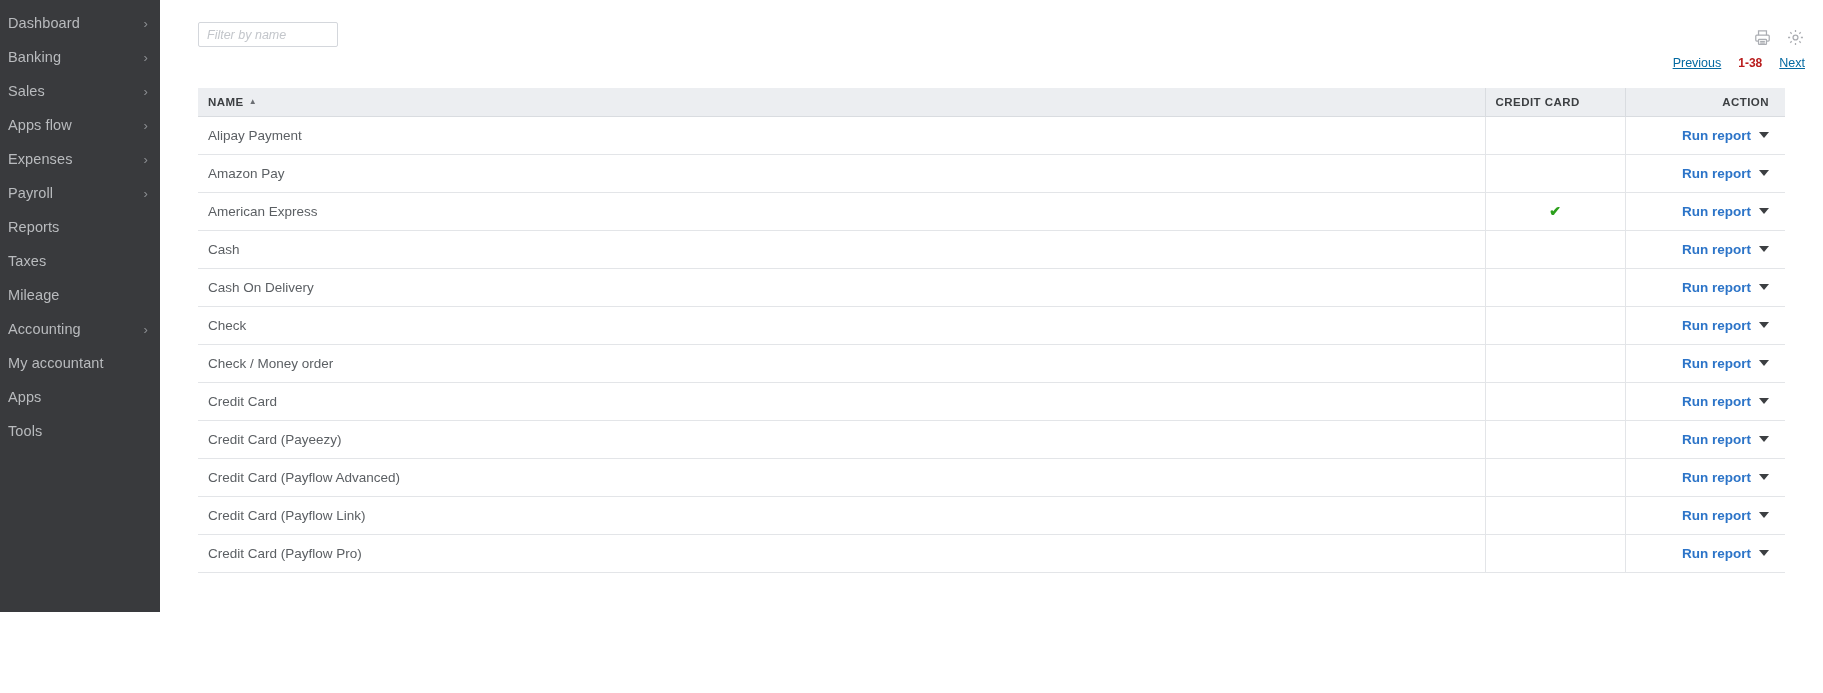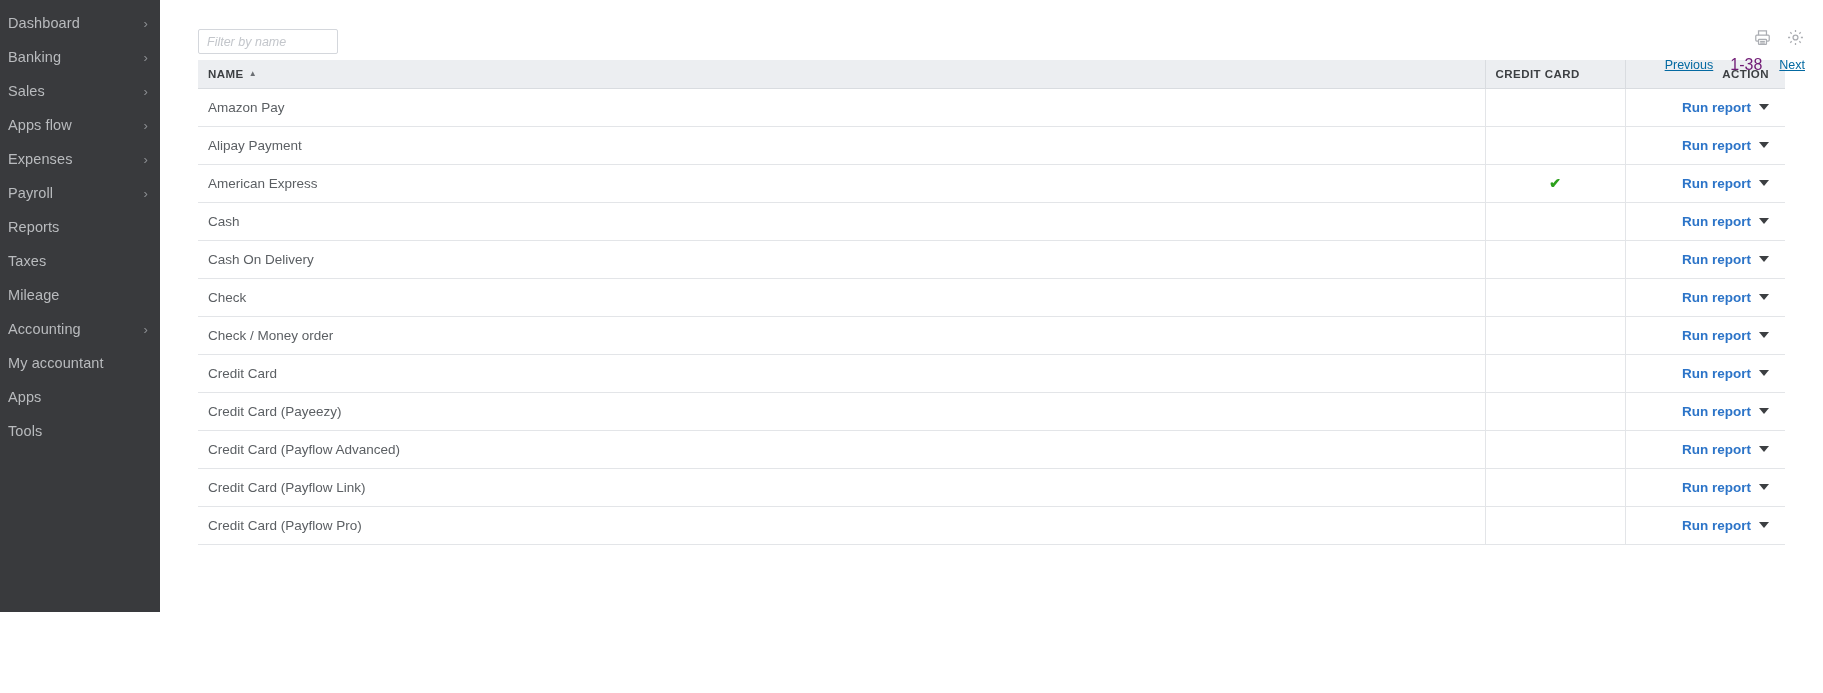--- a/index.html
+++ b/index.html
@@ -32,22 +32,22 @@
     font-size:13px; color:#8b8d91; line-height:1;
     margin-left:6px;
   }
   .chevron.hidden { visibility:hidden; }
 
   
   .main { flex:1; height:693px; background:#fff; position:relative; overflow:hidden; }
 
   .toolbar {
     position:relative;
-    height:60px;
-    padding:29px 0 0 38px;
+    height:88px;
+    padding:22px 0 0 38px;
   }
   .filter-input {
     width:140px; height:25px;
     border:1px solid #d4d7dc;
     border-radius:2px;
     background:#fff;
     padding:0 8px;
     font-family:"Liberation Sans", sans-serif;
     font-size:12.5px;
     font-style:italic;
@@ -62,21 +62,21 @@
   }
   .icon-row { display:flex; align-items:center; gap:14px; }
   .tool-icon { width:19px; height:19px; cursor:pointer; display:block; opacity:.72; }
 
   .pager {
     display:flex; align-items:center; gap:17px;
     margin-top:9px;
     font-size:12.5px;
   }
   .pager-link { color:#0369a1; cursor:pointer;text-decoration:underline; }
-  .pager-range { color:#701a75; font-weight:normal; font-size:16px; }
+  .pager-range { color:#b91c1c; font-weight:bold; font-size:12px; }
 
   
   .table-wrap { padding:0 38px 0 38px; }
   table { width:100%; border-collapse:collapse; table-layout:fixed; }
 
   thead th {
     background:#eceef1;
     height:28px;
     font-size:11.5px;
     font-weight:bold;
@@ -220,26 +220,26 @@
             <th class="col-credit">
               <span>CREDIT CARD</span>
             </th>
             <th class="col-action">
               <span>ACTION</span>
             </th>
           </tr>
         </thead>
         <tbody id="table-body">
             <tr>
+              <td class="c-name">Alipay Payment</td>
+              <td class="c-credit"></td>
+              <td class="c-action"><span class="run-report">Run report</span><span class="caret"></span></td>
+            </tr>
+            <tr>
               <td class="c-name">Amazon Pay</td>
-              <td class="c-credit"></td>
-              <td class="c-action"><span class="run-report">Run report</span><span class="caret"></span></td>
-            </tr>
-            <tr>
-              <td class="c-name">Alipay Payment</td>
               <td class="c-credit"></td>
               <td class="c-action"><span class="run-report">Run report</span><span class="caret"></span></td>
             </tr>
             <tr>
               <td class="c-name">American Express</td>
               <td class="c-credit"><span class="check">✔</span></td>
               <td class="c-action"><span class="run-report">Run report</span><span class="caret"></span></td>
             </tr>
             <tr>
               <td class="c-name">Cash</td>

